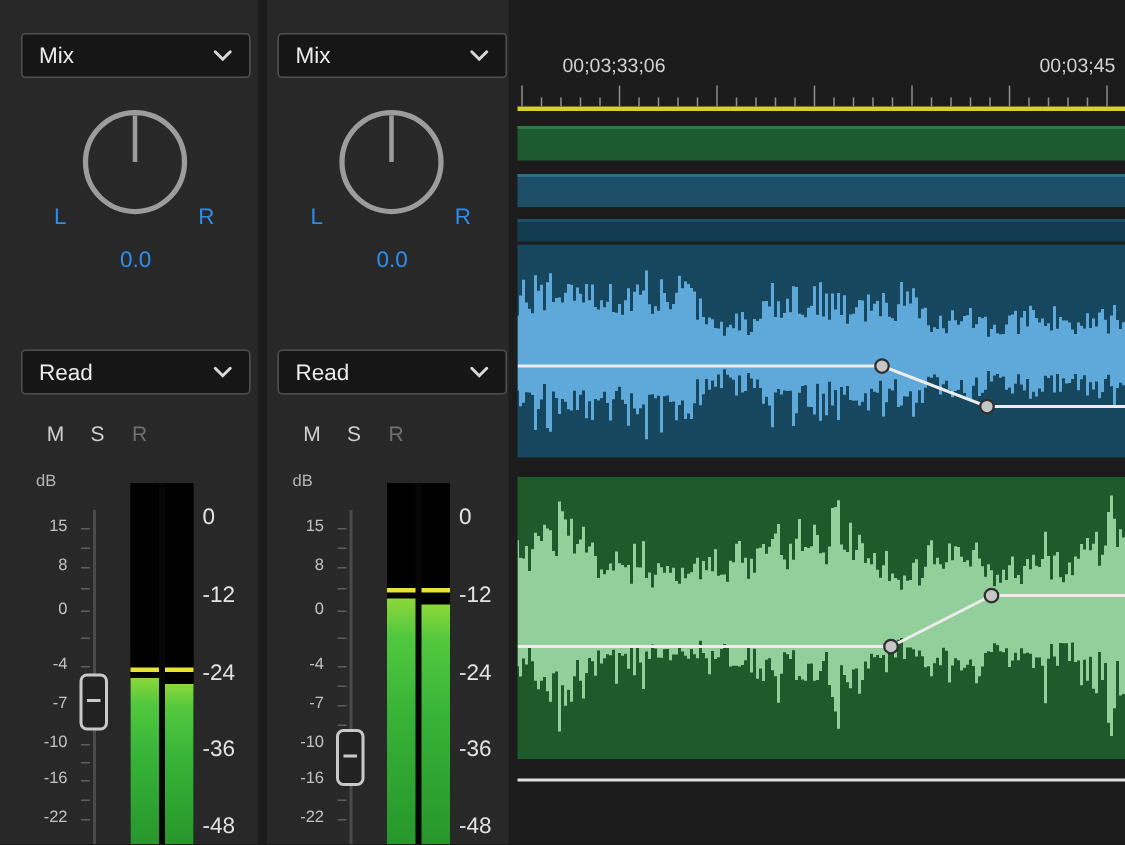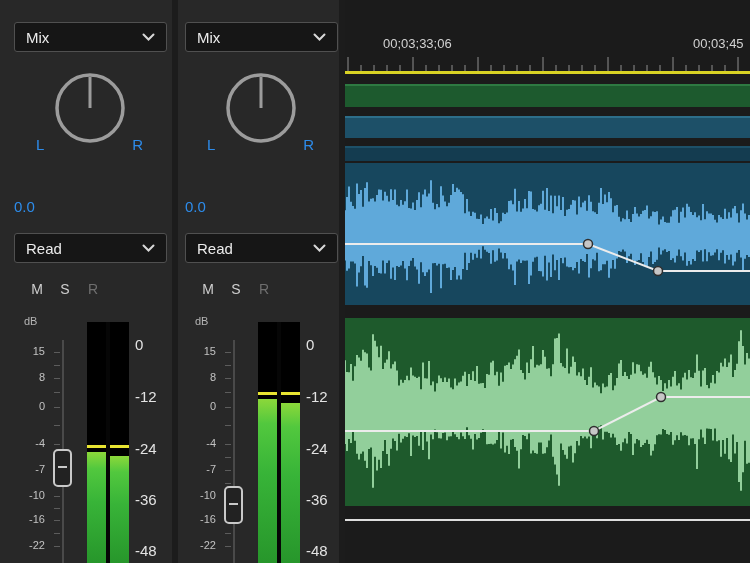--- a/index.html
+++ b/index.html
@@ -12,21 +12,21 @@
   .dropdown{position:absolute;left:0;width:153px;height:30px;background:#161616;
             border:1px solid #505050;border-radius:3px;display:flex;align-items:center;
             justify-content:space-between;padding:0 11px;box-sizing:border-box;
             color:#ececec;font-size:15px;cursor:pointer;}
   .input-dd{top:22px}
   .read-dd{top:233px}
   .knob{position:absolute;left:36px;top:68px;}
   .pan-l,.pan-r{position:absolute;top:136px;font-size:15px;}
   .pan-l{left:22px}
   .pan-r{right:24px}
-  .pan-value{position:absolute;left:0;top:165px;width:153px;font-size:15px;margin-top:33px;}
+  .pan-value{position:absolute;left:0;top:165px;width:153px;text-align:center;font-size:15px;}
   .msr span{position:absolute;top:281px;width:22px;text-align:center;font-size:14px;
             color:#cfcfcf;cursor:pointer;}
   .msr .m{left:12px}
   .msr .s{left:40px}
   .msr .r{left:68px;color:#6f6f6f;}
   .db-label{position:absolute;left:10px;top:315px;font-size:11px;color:#b5b5b5;}
   .fader-scale span{position:absolute;left:0;width:31px;text-align:right;
                     font-size:11px;color:#c2c2c2;}
   .fader-ticks span{position:absolute;left:40px;width:6px;height:1px;background:#5c5c5c;}
   .fader-track{position:absolute;left:48px;top:340px;width:2px;height:223px;background:#4a4a4a;cursor:pointer;}
@@ -208,21 +208,21 @@
           <span style="top: 542px;">-48</span>
         </div>
     </div>
 
     <div class="vdiv" style="left:172px"></div>
     <div class="vdiv" style="left:339px"></div>
   </div>
 
   <div class="timeline">
     <div class="ruler">
-      <span class="tc" style="left: 38px; text-align: right;">00;03;33;06</span>
+      <span class="tc" style="left: 30px; text-align: right;">00;03;33;06</span>
       <span class="tc" style="left: 348px;">00;03;45</span>
       <svg id="ticks" width="405" height="17">
           <line x1="3" x2="3" y1="17" y2="3" stroke="#8f8f8f" stroke-width="1"></line>
           <line x1="16" x2="16" y1="17" y2="11" stroke="#8f8f8f" stroke-width="1"></line>
           <line x1="29" x2="29" y1="17" y2="11" stroke="#8f8f8f" stroke-width="1"></line>
           <line x1="42" x2="42" y1="17" y2="11" stroke="#8f8f8f" stroke-width="1"></line>
           <line x1="55" x2="55" y1="17" y2="11" stroke="#8f8f8f" stroke-width="1"></line>
           <line x1="68" x2="68" y1="17" y2="3" stroke="#8f8f8f" stroke-width="1"></line>
           <line x1="81" x2="81" y1="17" y2="11" stroke="#8f8f8f" stroke-width="1"></line>
           <line x1="94" x2="94" y1="17" y2="11" stroke="#8f8f8f" stroke-width="1"></line>

